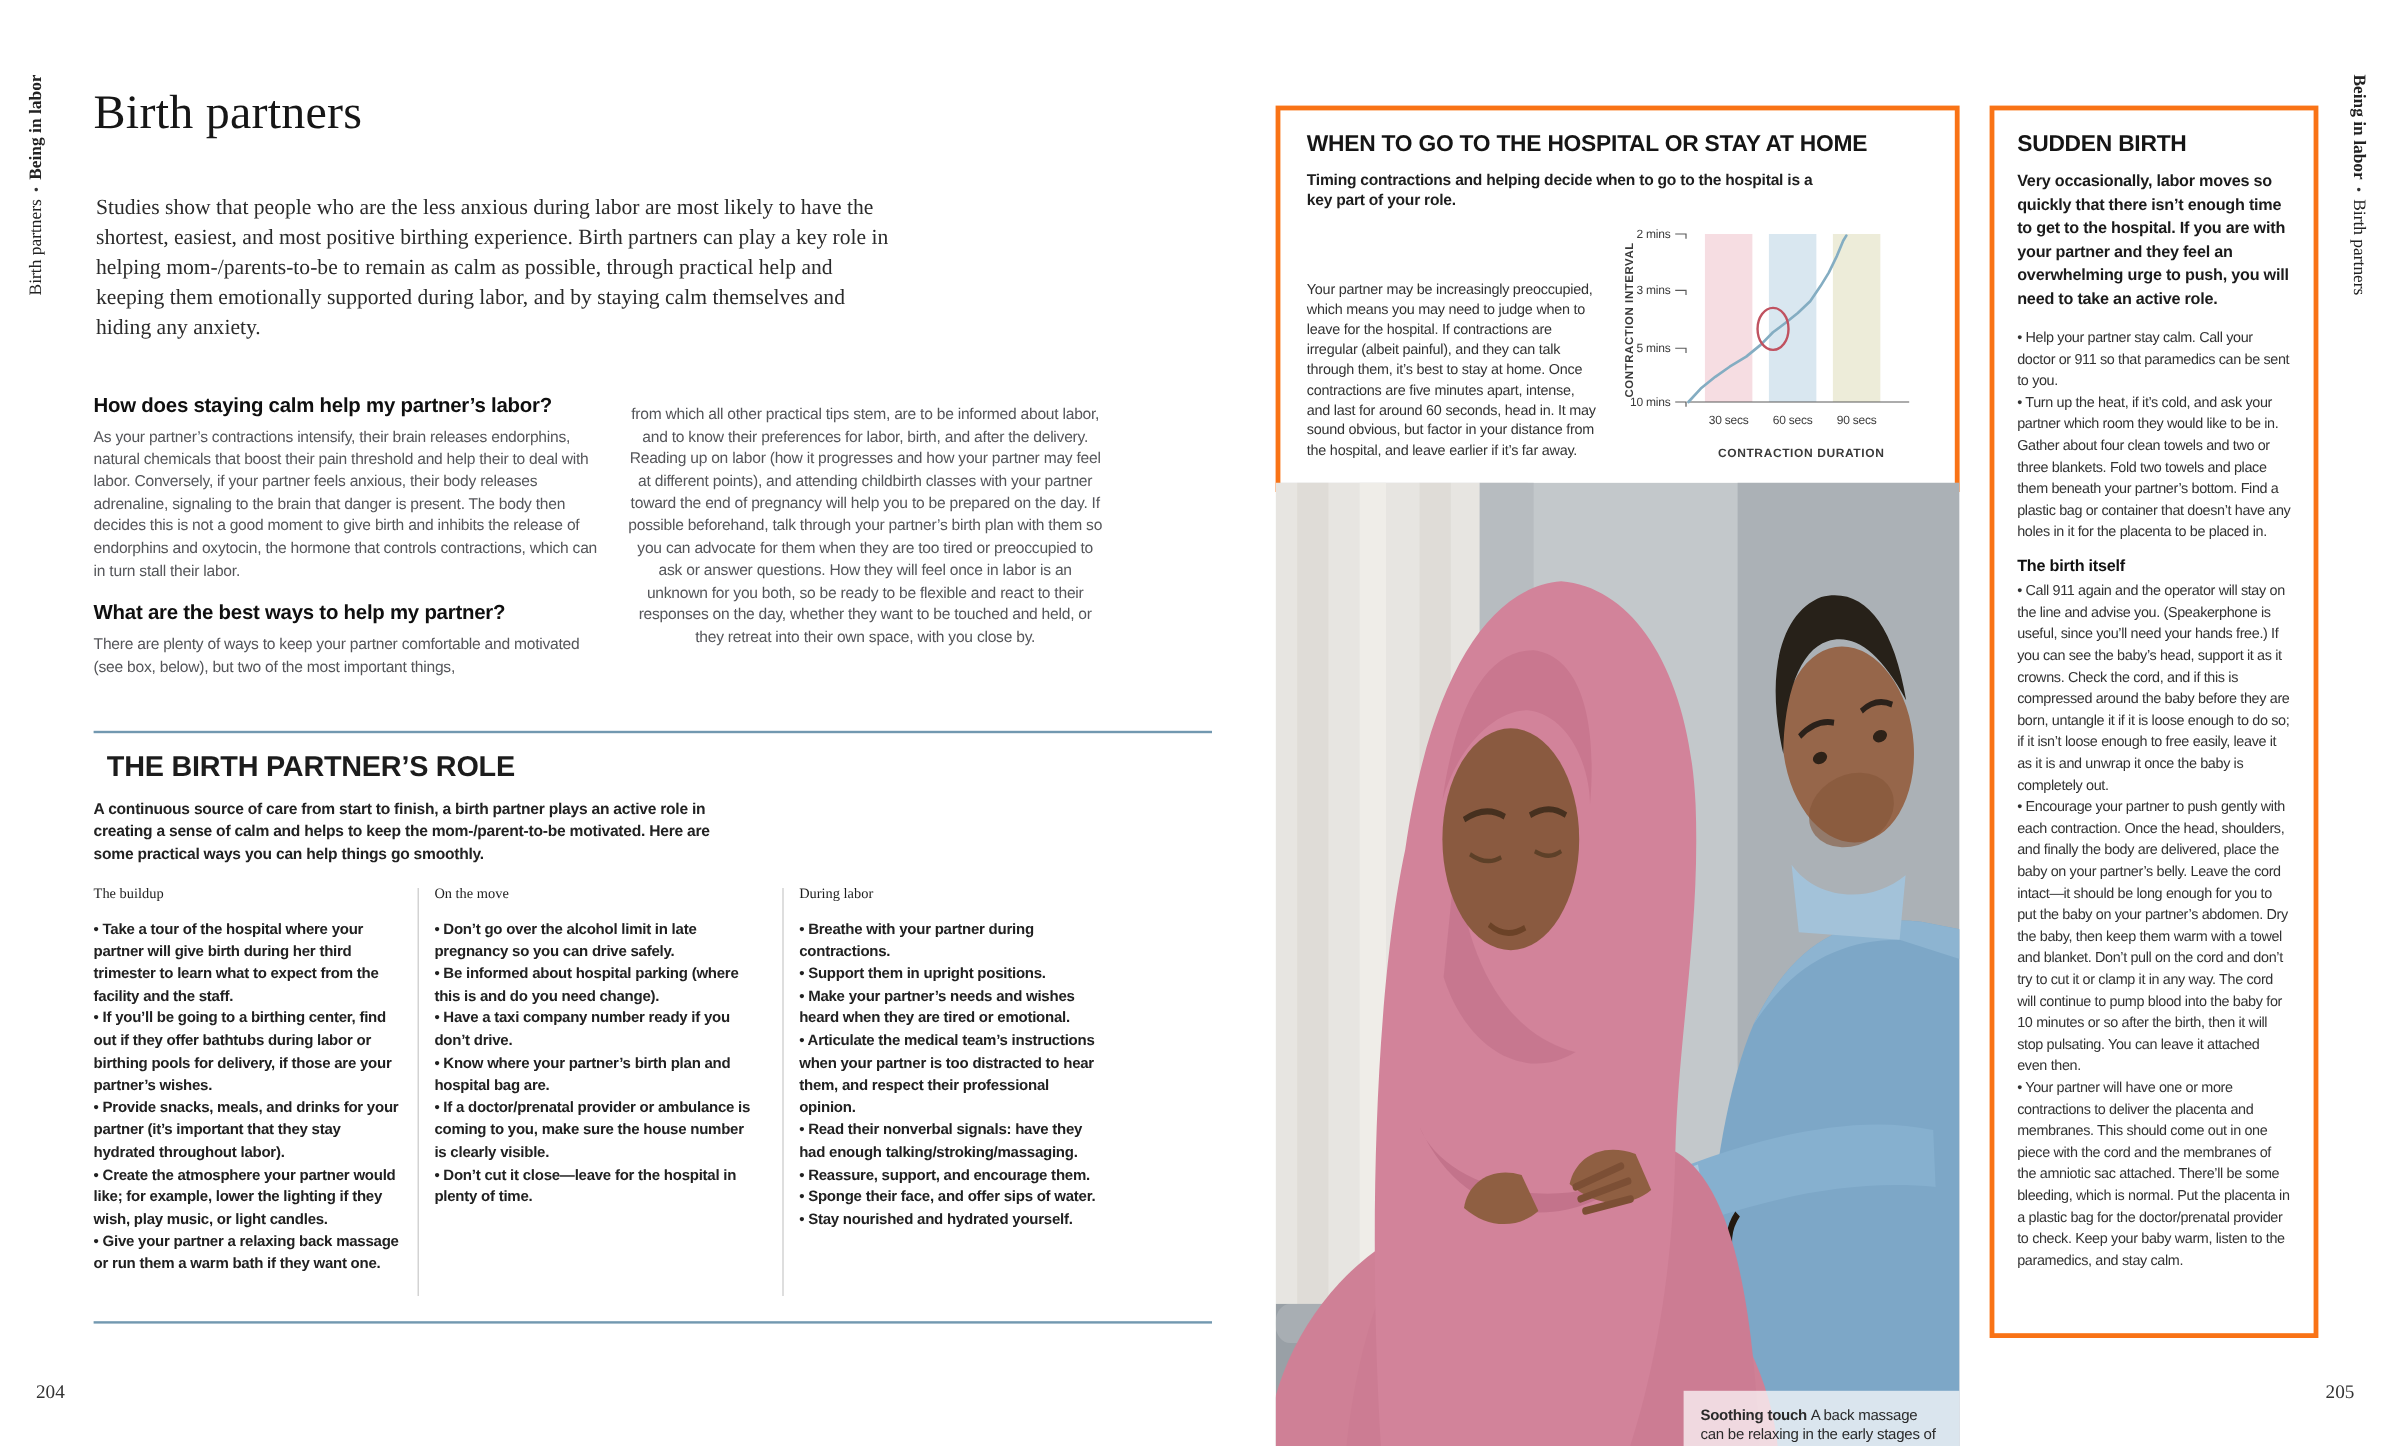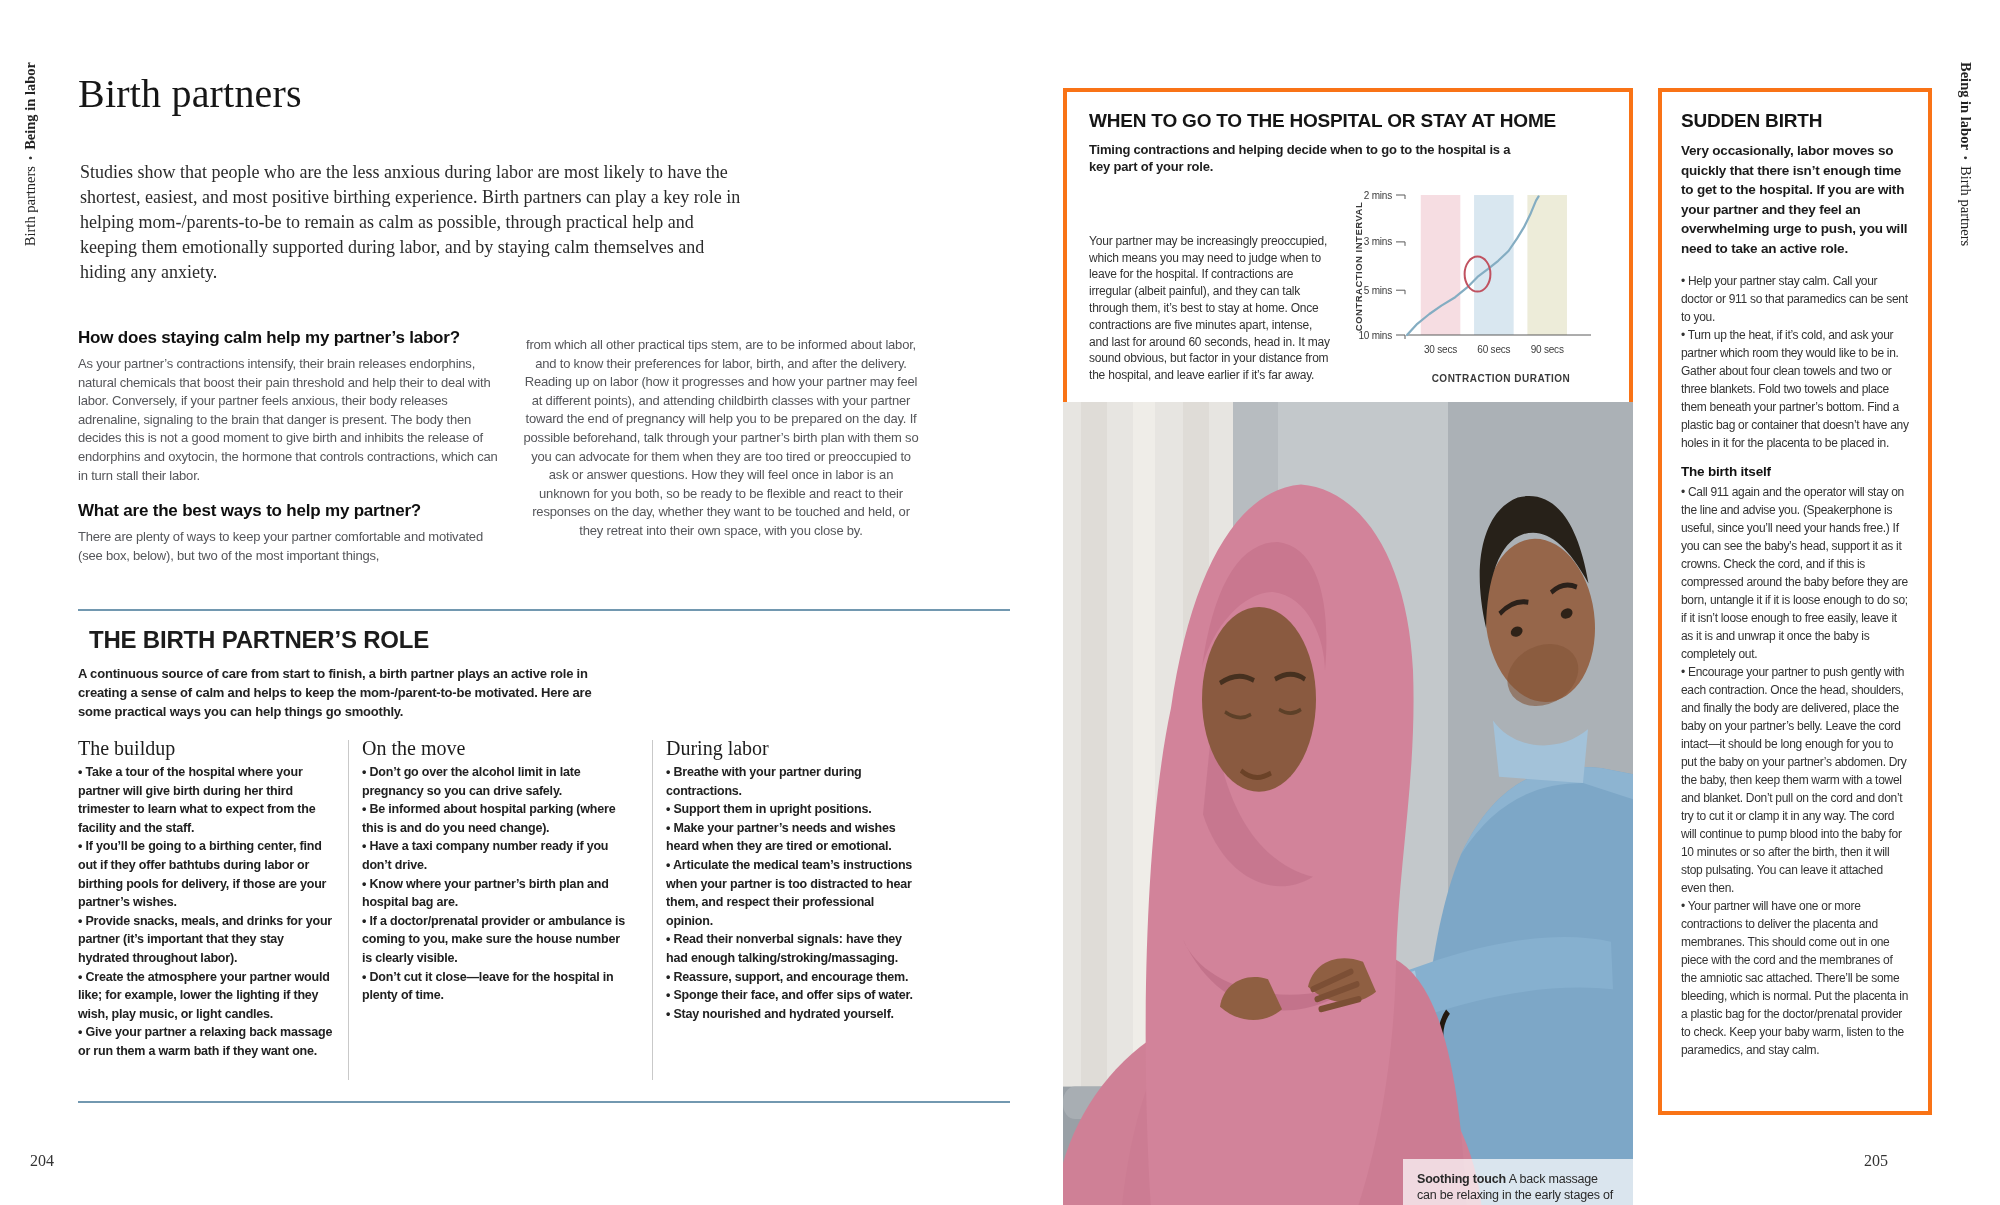--- a/index.html
+++ b/index.html
@@ -32,29 +32,29 @@
 
   .role-title { position:absolute; left:89px; top:626px; font-size:24px; font-weight:bold;
                 color:#1c1c1c; letter-spacing:-.2px; }
   .role-intro { position:absolute; left:78px; top:664px; width:548px; font-size:13px; line-height:19px;
                 font-weight:bold; color:#222; letter-spacing:-.2px; }
 
   .role-col { position:absolute; top:737px; }
   .col-1 { left:78px;  width:260px; }
   .col-2 { left:362px; width:268px; }
   .col-3 { left:666px; width:250px; }
-  .col-head { font-family:"Liberation Serif",serif; font-weight:400; font-size:20px; color:#1d1d1d; margin-bottom:3px; }
+  .col-head { font-family:"Liberation Serif",serif; font-weight:400; font-size:12px; color:#1d1d1d; margin-bottom:13px; }
   .bullets { list-style:none; }
   .bullets li::before { content:"• "; }
   .role-bullets li { font-size:12.5px; line-height:18.6px; font-weight:bold; color:#212121; letter-spacing:-.2px; }
   .vline { position:absolute; top:740px; width:1px; height:340px; background:#c9c9c9; }
   .vline-1 { left:348px; } .vline-2 { left:652px; }
 
   .pagenum { position:absolute; top:1152px; font-family:"Liberation Serif",serif; font-size:16px; color:#333; }
-  .pagenum-left { left:30px; } .pagenum-right { left:1826px; width:62px; text-align:right; }
+  .pagenum-left { left:30px; } .pagenum-right { left:1900px; width:62px; text-align:right; }
 
   
   .box { position:absolute; background:#fff; border:4px solid #f97316; }
   .hospital-box { left:1063px; top:88px; width:570px; height:322px; padding:18px 22px; }
   .box-title { font-size:19px; font-weight:bold; color:#151515; letter-spacing:-.2px; margin-bottom:9px; }
   .standfirst { font-weight:bold; color:#1e1e1e; letter-spacing:-.2px; }
   .hosp-std { font-size:13px; line-height:17px; max-width:440px; margin-bottom:10px; }
   .hosp-row { display:flex; gap:10px; align-items:flex-end; }
   .hosp-body { width:242px; font-size:12px; line-height:16.8px; color:#333; letter-spacing:-.2px; }
 

